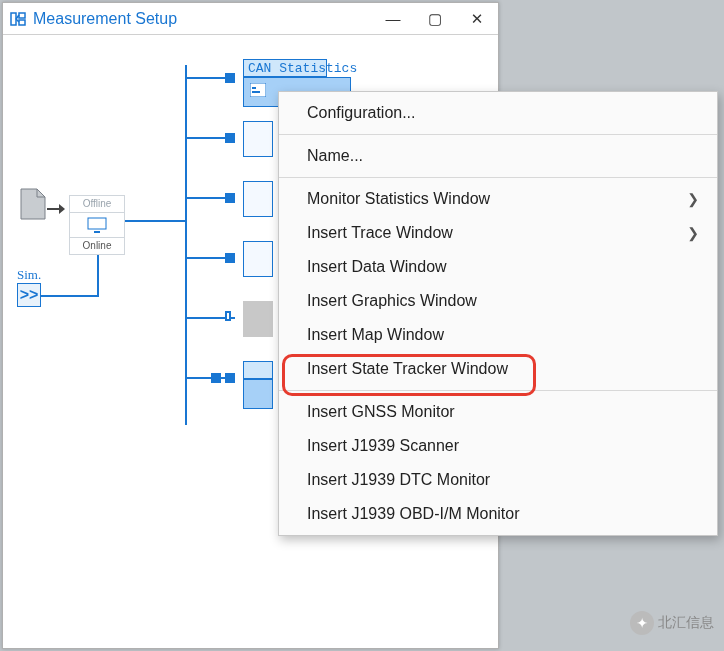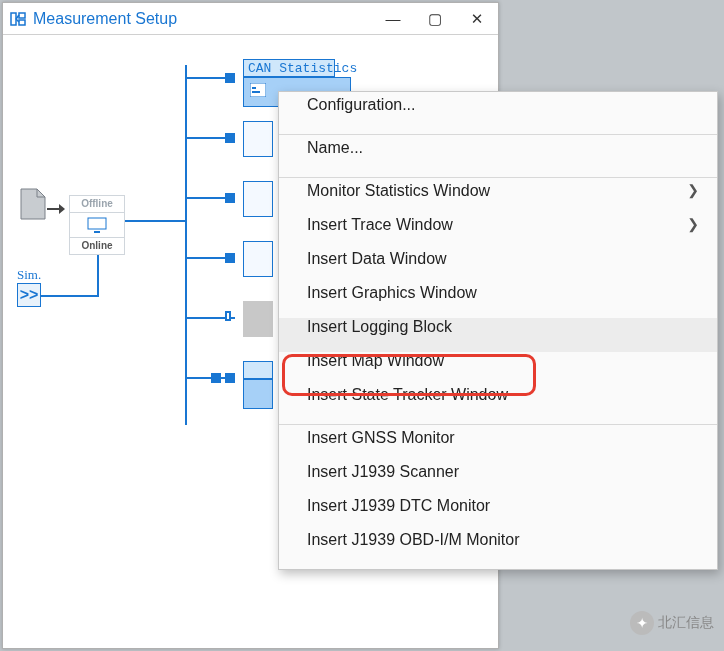--- a/index.html
+++ b/index.html
@@ -84,21 +84,21 @@
   }
 
   .online-box {
     position:absolute;
     border:1px solid #d0d6dc;
     background:#fff;
     font-size:10px;
     color:#9aa4ad;
     text-align:center;
   }
-  .online-box .slab { height:16px; line-height:16px;font-weight:bold; }
+  .online-box .slab { height:16px; line-height:16px; }
   .online-box .ionline { color:#555; }
 
   .file-icon {
     position:absolute;
   }
 
   
   .ctx {
     position:absolute;
     left: 278px;
@@ -106,21 +106,21 @@
     width: 440px;
     background:#fafafa;
     border:1px solid #c8c8c8;
     box-shadow:2px 4px 10px rgba(0,0,0,.25);
     padding:4px 0;
     font-size:16px;
   }
   .ctx-item {
     height:34px;
     display:flex;
-    align-items:flex-start;
+    align-items:center;
     padding:0 18px 0 28px;
     color:#222;
     white-space:nowrap;
   }
   .ctx-item .arrow { margin-left:auto; font-size:14px; color:#555; }
   .ctx-sep { height:1px; background:#d8d8d8; margin:4px 0; }
   .ctx-item.hover { background:#ececec; }
 
   .highlight-box {
     position:absolute;
@@ -209,21 +209,21 @@
     <div class="wire hwire" style="left:182px;top:342px;width:50px;"></div>
 
     <div class="port" style="left:222px;top:38px;"></div>
     <div class="port" style="left:222px;top:98px;"></div>
     <div class="port" style="left:222px;top:158px;"></div>
     <div class="port" style="left:222px;top:218px;"></div>
     <div class="port break" style="left:222px;top:276px;"></div>
     <div class="port" style="left:208px;top:338px;"></div>
     <div class="port" style="left:222px;top:338px;"></div>
 
-    <div class="node header" style="left:240px;top:24px;width:92px;height:18px;">CAN Statistics</div>
+    <div class="node header" style="left:240px;top:24px;width:84px;height:18px;">CAN Statistics</div>
     <div class="node" style="left:240px;top:42px;width:108px;height:30px;background:#a6d0f7;display:flex;align-items:center;padding-left:6px;">
       <span>
         <svg width="16" height="14">
             <rect x="0" y="0" width="16" height="14" fill="#fff" stroke="#1976d2"></rect>
             <rect x="2" y="4" width="4" height="2" fill="#1976d2"></rect>
             <rect x="2" y="8" width="8" height="2" fill="#1976d2"></rect>
           </svg>
       </span>
     </div>
 
@@ -253,23 +253,20 @@
   <div class="ctx-item">
       <span>Insert Trace Window</span>
       <span class="arrow">❯</span>
     </div>
   <div class="ctx-item">
       <span>Insert Data Window</span>
     </div>
   <div class="ctx-item">
       <span>Insert Graphics Window</span>
     </div>
-  <div class="ctx-item hover">
-      <span>Insert Logging Block</span>
-    </div>
   <div class="ctx-item">
       <span>Insert Map Window</span>
     </div>
   <div class="ctx-item">
       <span>Insert State Tracker Window</span>
     </div>
   <div class="ctx-sep"></div>
   <div class="ctx-item">
       <span>Insert GNSS Monitor</span>
     </div>

